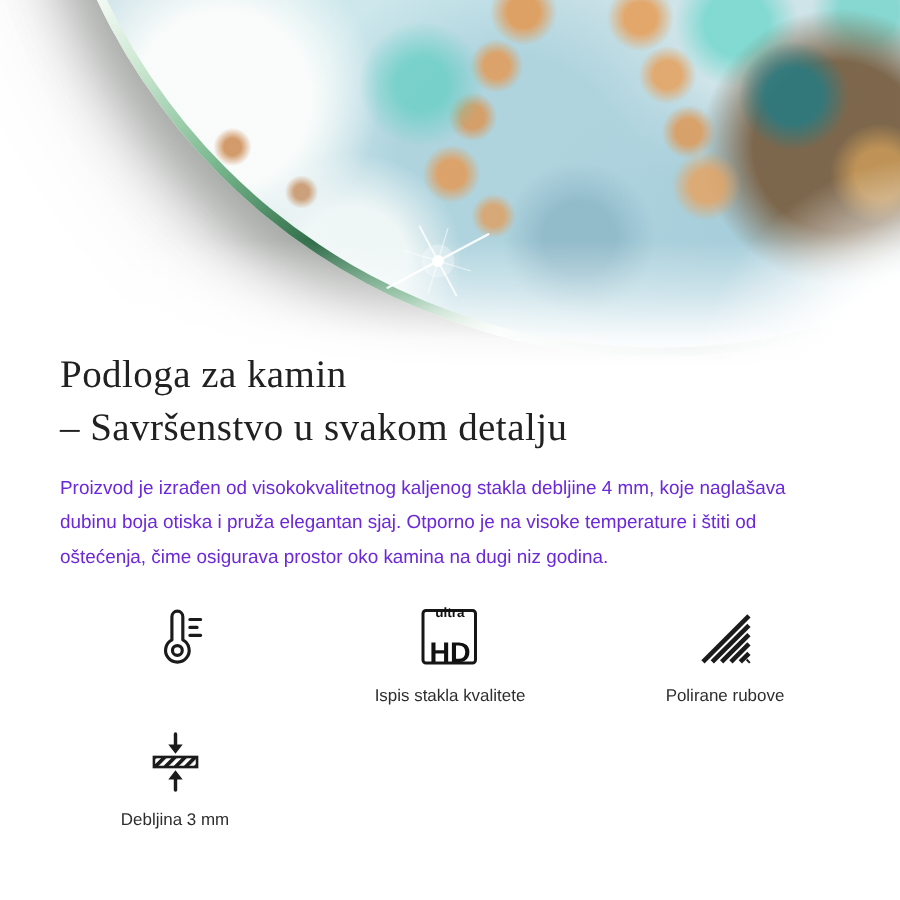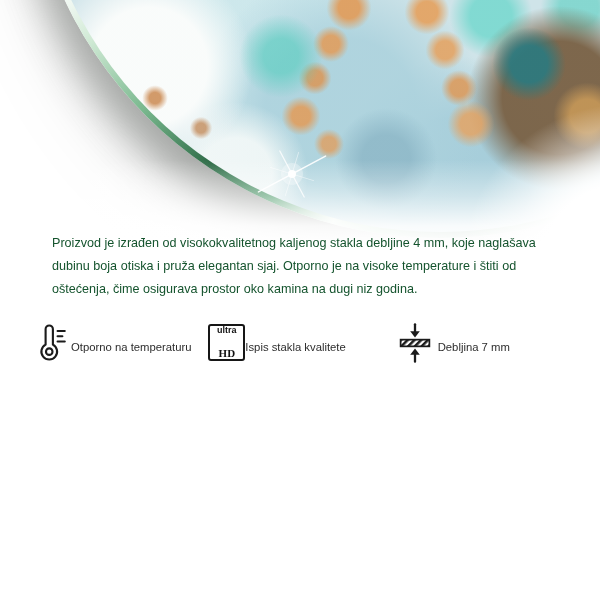--- a/index.html
+++ b/index.html
@@ -61,35 +61,35 @@
       linear-gradient(to bottom, rgba(255,255,255,0) 0 160px, rgba(255,255,255,.45) 196px, rgba(255,255,255,.92) 226px, #ffffff 244px);
   }
   .sparkle{position:absolute;left:250px;top:132px;width:84px;height:84px;}
   
   .content{position:absolute;left:0;top:0;width:600px;box-sizing:border-box;padding:0 40px;z-index:3;}
   h1{
     margin:232px 0 0;font-family:"Liberation Serif",serif;font-weight:400;
     font-size:26px;line-height:35px;color:#212121;letter-spacing:.3px;
   }
   .desc{
-    margin:12px 12px 0;font-size:12.6px;line-height:23.2px;color:#14532d;max-width:540px;
+    margin:12px 0 0;font-size:12.6px;line-height:23.2px;color:#6d28d9;max-width:540px;
   }
   .features{
     margin:17px -15px 0;display:grid;grid-template-columns:1fr 1fr 1fr;row-gap:14px;
   }
-  .feature{display:flex;flex-direction:row;align-items:center;}
+  .feature{display:flex;flex-direction:column;align-items:center;}
   .icon-box{height:48px;display:flex;align-items:center;justify-content:center;color:#1b1b1b;}
   .feature-label{margin-top:9px;font-size:11.3px;color:#2d2d2d;white-space:nowrap;}
   .icon-box svg{display:block;}
   .uhd{
     width:33px;height:33px;border:2.5px solid #161616;border-radius:3px;
     display:flex;flex-direction:column;align-items:center;justify-content:center;line-height:1;color:#111111;
   }
   .uhd-top{font-size:9px;font-weight:700;}
-  .uhd-bottom{font-size:11px;font-weight:700;margin-top:13px;font-family:Liberation Serif, serif;}
+  .uhd-bottom{font-size:19px;font-weight:700;margin-top:13px;}
 </style>
 </head>
 <body>
 
 <div class="hero">
   <div class="glass">
     <div class="art"></div>
   </div>
   <div class="hero-fade"></div>
   <svg class="sparkle" viewBox="0 0 84 84" width="84" height="84">
@@ -98,62 +98,76 @@
       <path d="M42 16v52" stroke-width="1.3" opacity=".8"></path>
       <path d="M26 26l32 32M58 26L26 58" stroke-width=".9" opacity=".5"></path>
     </g>
     <circle cx="42" cy="42" r="11" fill="#ffffff" opacity=".3"></circle>
     <circle cx="42" cy="42" r="4" fill="#ffffff" opacity=".95"></circle>
   </svg>
 </div>
 
 <div class="content">
   <h1>
+    <span style="display:block">Podloga za kamin</span>
+    <span style="display:block">– Savršenstvo u svakom detalju</span>
   </h1>
   <p class="desc">Proizvod je izrađen od visokokvalitetnog kaljenog stakla debljine 4 mm, koje naglašava dubinu boja otiska i pruža elegantan sjaj. Otporno je na visoke temperature i štiti od oštećenja, čime osigurava prostor oko kamina na dugi niz godina.</p>
 
   <div class="features">
 
     <div class="feature">
       <div class="icon-box">
         <svg viewBox="0 0 48 48" width="46" height="46" fill="none" stroke="currentColor" stroke-width="2.2" stroke-linecap="round" stroke-linejoin="round">
           <path d="M21.5 9.5a3.8 3.8 0 0 1 7.6 0v16.2a8.2 8.2 0 1 1-7.6 0z"></path>
           <circle cx="25.3" cy="33" r="3.4"></circle>
           <path d="M34 11.5h7.5M34 17h5M34 22.5h7.5"></path>
         </svg>
       </div>
-      <div class="feature-label">Otporno na temperaturu</div>
     </div>
 
     <div class="feature">
       <div class="icon-box">
         <div class="uhd">
           <span class="uhd-top">ultra</span>
           <span class="uhd-bottom">HD</span>
         </div>
       </div>
       <div class="feature-label">Ispis stakla kvalitete</div>
     </div>
 
 
 
+    <div class="feature">
+      <div class="icon-box">
+        <svg viewBox="0 0 48 48" width="46" height="46" stroke="currentColor" stroke-width="3.2" stroke-linecap="butt">
+          <line x1="9" y1="41" x2="41" y2="9"></line>
+          <line x1="15.5" y1="41" x2="41" y2="15.5"></line>
+          <line x1="22" y1="41" x2="41" y2="22"></line>
+          <line x1="28.5" y1="41" x2="41" y2="28.5"></line>
+          <line x1="35" y1="41" x2="41" y2="35"></line>
+          <line x1="40" y1="41" x2="41" y2="40"></line>
+        </svg>
+      </div>
+      <div class="feature-label">Polirane rubove</div>
+    </div>
 
     <div class="feature">
       <div class="icon-box">
         <svg viewBox="0 0 48 48" width="46" height="46">
           <defs>
             <pattern id="hatch" width="5" height="5" patternUnits="userSpaceOnUse" patternTransform="rotate(45)">
               <rect width="5" height="5" fill="#ffffff"></rect>
               <rect width="2.6" height="5" fill="#1b1b1b"></rect>
             </pattern>
           </defs>
           <rect x="9" y="20.5" width="30" height="7" fill="url(#hatch)" stroke="#1b1b1b" stroke-width="1.8"></rect>
           <path d="M24 4.5v8" stroke="#1b1b1b" stroke-width="2.4" stroke-linecap="round"></path>
           <path d="M19 11.8h10L24 18.2z" fill="#1b1b1b"></path>
           <path d="M24 43.5v-8" stroke="#1b1b1b" stroke-width="2.4" stroke-linecap="round"></path>
           <path d="M19 36.2h10L24 29.8z" fill="#1b1b1b"></path>
         </svg>
       </div>
-      <div class="feature-label">Debljina 7 mm</div>
+      <div class="feature-label">Debljina 3 mm</div>
     </div>
 
   </div>
 </div>
 
 </body></html>

